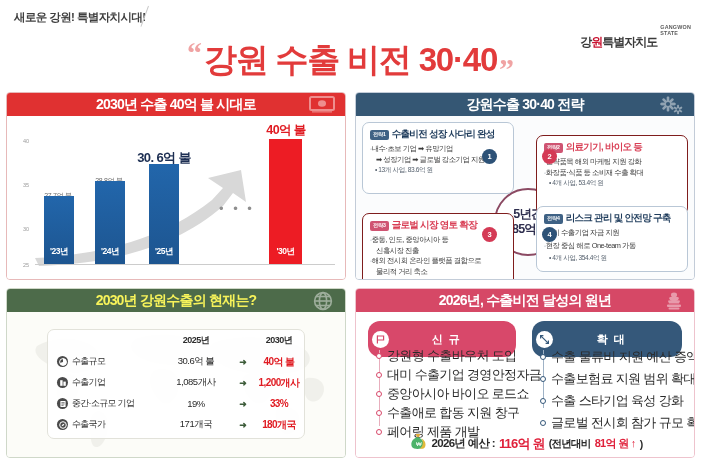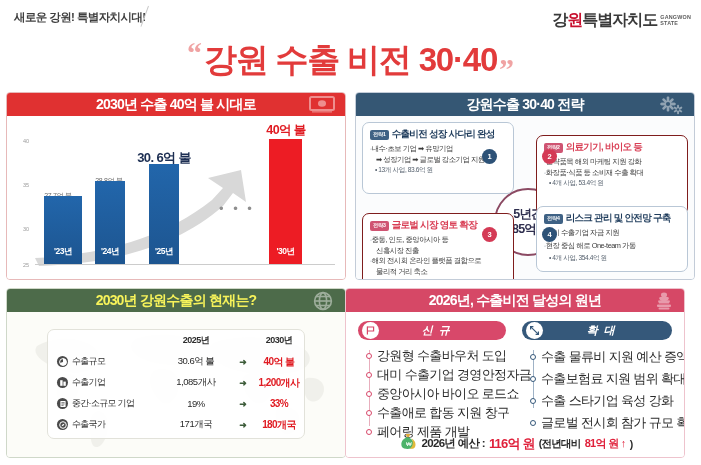--- a/index.html
+++ b/index.html
@@ -16,21 +16,21 @@
   .tagline {
     position:absolute; left:14px; top:10px;
     font-size:11.5px; font-weight:bold; color:#3f3f3f; letter-spacing:-0.6px;
     white-space:nowrap;
   }
   .tag-slash {
     position:absolute; left:148px; top:6px; width:1px; height:22px;
     background:#c9c9c9; transform:rotate(20deg); transform-origin:top;
   }
   .logo { position:absolute; right:10px; top:10px; display:flex; align-items:center; gap:3px;}
-  .logo-kr { font-size:16px; font-weight:bold; color:#3a3a3a; letter-spacing:-1px; white-space:nowrap;}
+  .logo-kr { font-size:12px; font-weight:bold; color:#3a3a3a; letter-spacing:-1px; white-space:nowrap;margin-top:24px;}
   .logo-kr .red { color:#c8102e; }
   .logo-en { display:flex; flex-direction:column; line-height:1.02; }
   .logo-en span { font-size:5.4px; font-weight:bold; color:#5c5c5c; letter-spacing:0.2px;}
 
   
   .maintitle {
     position:absolute; left:0; top:34px; width:701px; height:52px;
     display:flex; align-items:center; justify-content:center;
   }
   .maintitle .txt {
@@ -61,21 +61,21 @@
 
   #p2 { left:355px; top:92px;  width:340px; height:188px; border:1px solid #c3ccd8; }
   #p2 .panel-head { background:#355774; }
   #p2 .panel-body { height:164px; background:#fbfcfd; }
 
   #p3 { left:6px;   top:288px; width:340px; height:170px; border:1px solid #cfd8c9; }
   #p3 .panel-head { background:#4d6b4a; }
   #p3 .panel-head .htxt { color:#f7f35a; }
   #p3 .panel-body { height:146px; background:#fcfcf8; }
 
-  #p4 { left:345px; top:288px; width:340px; height:170px; border:1px solid #eec3cd; }
+  #p4 { left:355px; top:288px; width:340px; height:170px; border:1px solid #eec3cd; }
   #p4 .panel-head { background:#d64866; }
   #p4 .panel-body { height:146px; background:#fff; }
 
   
   .chart { position:absolute; left:0; top:0; width:338px; height:163px; }
   .yaxis-label {
     position:absolute; font-size:5.5px; color:#9a9a9a; text-align:right; width:14px;
   }
   .gridbase { position:absolute; left:28px; bottom:14px; width:300px; height:1px; background:#cccccc; }
   .bar { position:absolute; bottom:15px; }
@@ -148,23 +148,22 @@
   .tv { font-size:9.5px; color:#2b2b2b; letter-spacing:-0.5px; white-space:nowrap;}
   .tvr { font-size:10px; font-weight:bold; color:#e01b22; letter-spacing:-0.6px; white-space:nowrap;}
   .arrow-g { color:#3d5c3a; font-size:9px; font-weight:bold; }
   .ricon {
     width:11px; height:11px; border-radius:50%; background:#4a4a4a; flex:none;
     display:flex; align-items:center; justify-content:center;
   }
 
   
   .pill {
-    position:absolute; height:19px; border-radius:12px; display:flex; align-items:center;
+    position:absolute; height:36px; border-radius:12px; display:flex; align-items:center;
     padding-left:4px;
-    font-style:italic;
   }
   .pill.r { background:#d8486a; }
   .pill.b { background:#35587a; }
   .pill-ic {
     width:17px; height:17px; border-radius:50%; background:#fff; flex:none;
     display:flex; align-items:center; justify-content:center; margin-right:2px;
   }
   .pill-txt { flex:1; text-align:center; font-size:11px; font-weight:bold; color:#fff;
               letter-spacing:1.5px; padding-right:14px;}
   .bullets { position:absolute; }
@@ -227,21 +226,21 @@
         <div class="yaxis-label" style="left:8px; top:110px;">30</div>
         <div class="yaxis-label" style="left:8px; top:146px;">25</div>
 
         <svg class="arrowsvg" width="290" height="145" viewBox="0 0 290 145">
           <path d="M8,136 C70,133 135,118 185,78 L196,66 L181,56 L214,48 L219,80 L206,71 L196,84 C146,128 78,142 12,144 Z" fill="#d8d8d8"></path>
         </svg>
 
         <div class="gridbase"></div>
 
         <div class="bar-val sm" style="left:22px; bottom:78px; width:58px;">27.7억 불</div>
-        <div class="bar blue" style="left:37px; width:38px; height:68px;">
+        <div class="bar blue" style="left:37px; width:30px; height:68px;">
           <span class="bar-year">'23년</span>
         </div>
 
         <div class="bar-val sm" style="left:73px; bottom:93px; width:58px;">28.8억 불</div>
         <div class="bar blue" style="left:88px; width:30px; height:83px;">
           <span class="bar-year">'24년</span>
         </div>
 
         <div class="bar-val md" style="left:118px; bottom:112px; width:78px;">30. 6억 불</div>
         <div class="bar blue" style="left:142px; width:30px; height:100px;">

